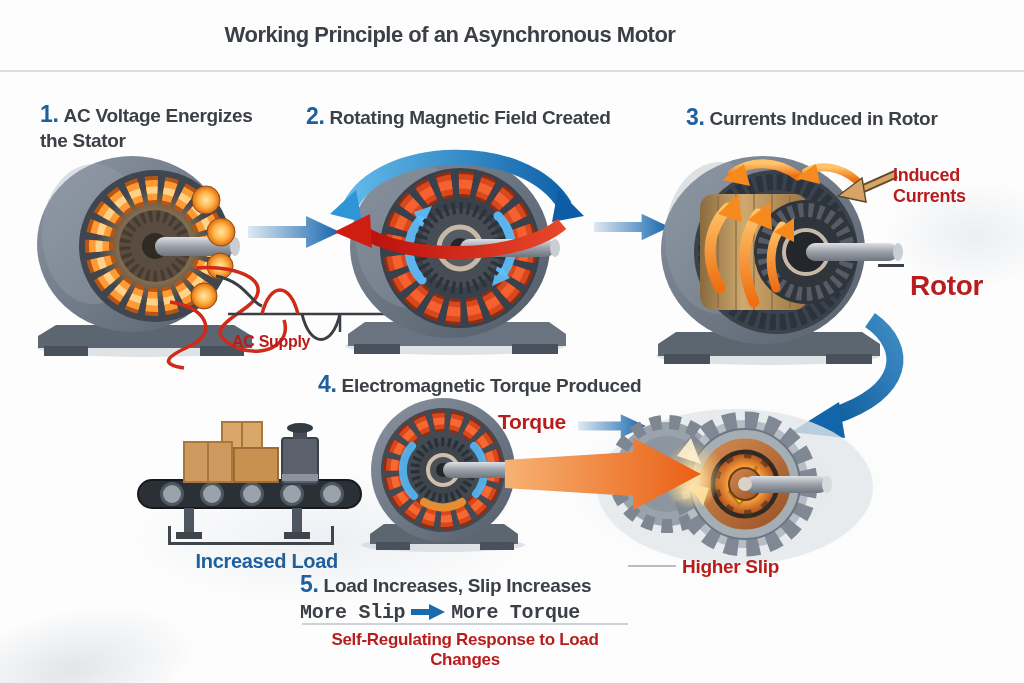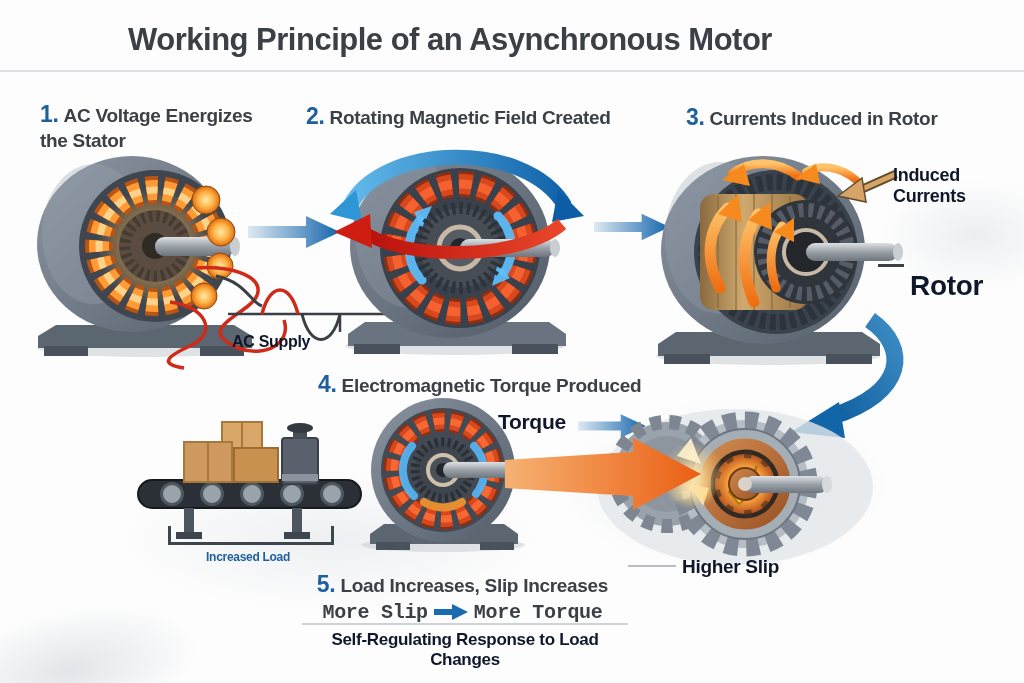--- a/index.html
+++ b/index.html
@@ -1,21 +1,21 @@
 <!DOCTYPE html>
 <html><head>
 <meta charset="utf-8">
 <style>
   html,body{margin:0;padding:0;background:#ffffff;}
   #stage{position:relative;width:1024px;height:683px;background:#fdfdfd;overflow:hidden;
          font-family:"Liberation Sans",sans-serif;color:#3b4046;}
-  .lbl{position:absolute;font-weight:bold;color:#0f172a;letter-spacing:-0.3px;}
+  .lbl{position:absolute;font-weight:bold;color:#b91c1c;letter-spacing:-0.3px;}
   .blue{color:#1e5f9e;}
   .title{position:absolute;left:90px;top:22px;width:720px;text-align:center;
-         font-size:31px;font-weight:bold;color:#3b4046;letter-spacing:-0.5px;}
+         font-size:22px;font-weight:bold;color:#3b4046;letter-spacing:-0.5px;}
   .hr1{position:absolute;left:0;top:70px;width:1024px;height:2px;background:#dcdfe3;}
   .step{position:absolute;font-size:19px;font-weight:bold;color:#3b4046;letter-spacing:-0.3px;white-space:nowrap;}
   .step .num{font-size:23px;color:#1e5f9e;margin-right:5px;}
   .splash{position:absolute;border-radius:50%;}
   .bracket{position:absolute;left:168px;top:526px;width:160px;height:16px;
            border:3px solid #3f454c;border-top:none;}
   .thinline{position:absolute;height:2px;background:#b9bdc2;}
   .dash{position:absolute;height:3px;background:#3b4046;}
   svg{position:absolute;overflow:visible;}
   .mini-arrow{position:static;vertical-align:-2px;margin:0 6px;}
@@ -255,21 +255,21 @@
     <line x1="100" y1="2" x2="100" y2="34" stroke="#a9763c" stroke-width="2"></line>
     <rect x="42" y="22" width="48" height="40" fill="#cf9a5f" stroke="#a9763c" stroke-width="2"></rect>
     <line x1="66" y1="22" x2="66" y2="62" stroke="#a9763c" stroke-width="2"></line>
     <rect x="92" y="28" width="44" height="34" fill="#c9914f" stroke="#9c6c34" stroke-width="2"></rect>
     <rect x="140" y="18" width="36" height="46" rx="3" fill="#5a616c" stroke="#3a4049" stroke-width="2"></rect>
     <rect x="140" y="54" width="36" height="7" fill="#8c939c"></rect>
     <rect x="151" y="9" width="14" height="10" fill="#474d56"></rect>
     <ellipse cx="158" cy="8" rx="13" ry="5" fill="#343a42"></ellipse>
   </svg>
   <div class="bracket"></div>
-  <div class="lbl blue" style="left:158px;top:550px;width:180px;text-align:center;font-size:12px;">Increased Load</div>
+  <div class="lbl blue" style="left:158px;top:550px;width:180px;text-align:right;font-size:20px;">Increased Load</div>
 
   <svg style="left:358px;top:390px;" width="178" height="165" viewBox="0 0 178 165">
     <defs>
       <linearGradient id="m4h" x1="0" y1="0" x2="1" y2="1">
           <stop offset="0" stop-color="#8a94a1"></stop>
           <stop offset="1" stop-color="#545e6a"></stop>
         </linearGradient>
       <linearGradient id="m4s" x1="0" y1="0" x2="0" y2="1">
           <stop offset="0" stop-color="#dde1e5"></stop>
           <stop offset="0.5" stop-color="#9aa0a7"></stop>
@@ -358,21 +358,21 @@
     </defs>
     <ellipse cx="188" cy="42" rx="32" ry="32" fill="url(#og1)"></ellipse>
     <polygon points="0,28 128,20 128,6 196,42 128,78 128,64 0,56" fill="url(#oa1)"></polygon>
     <polygon points="186,6 196,32 172,24" fill="#fff2cd" opacity="0.9"></polygon>
     <polygon points="204,56 184,52 198,74" fill="#ffe1a0" opacity="0.9"></polygon>
   </svg>
 
   <div class="thinline" style="left:628px;top:565px;width:48px;"></div>
   <div class="lbl" style="left:682px;top:556px;font-size:19px;">Higher Slip</div>
 
-  <div class="step" style="left:300px;top:570px;width:325px;text-align:center;white-space:normal;line-height:1.3;">
+  <div class="step" style="left:300px;top:570px;width:325px;text-align:left;white-space:normal;line-height:1.3;">
     <div>
       <span class="num">5.</span><span>Load Increases, Slip Increases</span>
     </div>
     <div style="font-size:20px;font-family:Liberation Mono, monospace;">
       <span>More Slip</span><svg class="mini-arrow" width="34" height="16" viewBox="0 0 34 16">
           <polygon points="0,5 18,5 18,0 34,8 18,16 18,11 0,11" fill="#1a6ab0"></polygon>
         </svg><span>More Torque</span>
     </div>
   </div>
   <div class="thinline" style="left:302px;top:623px;width:326px;background:#cfd3d8;"></div>

